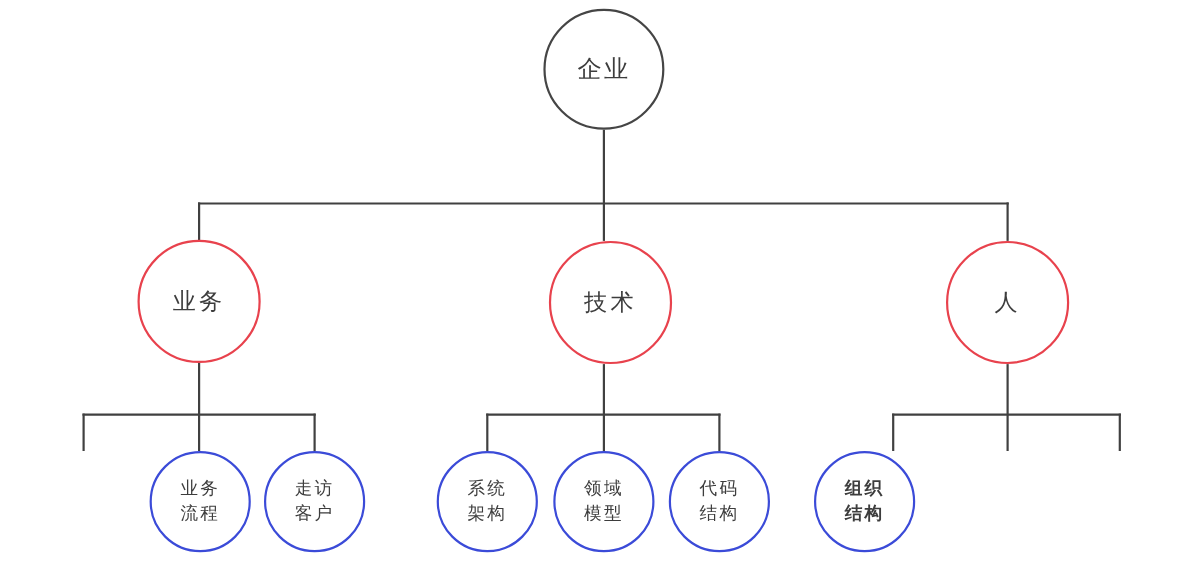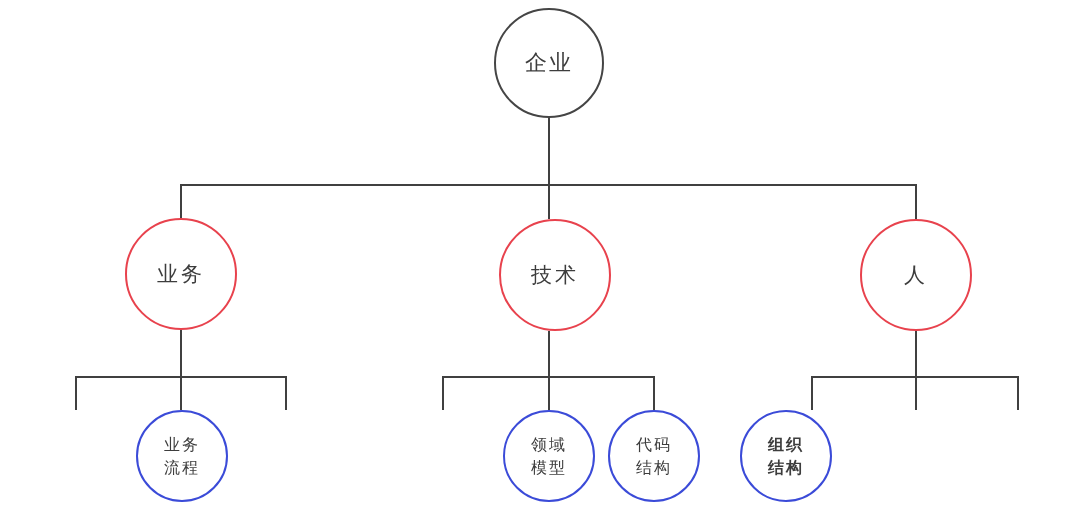--- a/index.html
+++ b/index.html
@@ -91,21 +91,25 @@
   </svg>
 
   <div class="node node-root" style="left:494px; top:8px;">企业</div>
 
   <div class="node node-branch" style="left:125px; top:218px;">业务</div>
   <div class="node node-branch" style="left:499px; top:219px;">技术</div>
   <div class="node node-branch" style="left:860px; top:219px;">人</div>
 
   <div class="node node-leaf" style="left:136px; top:410px;">业务
 流程</div>
+  <div class="node node-leaf" style="left:240px; top:410px;">走访
+客户</div>
 
+  <div class="node node-leaf" style="left:397px; top:410px;">系统
+架构</div>
   <div class="node node-leaf" style="left:503px; top:410px;">领域
 模型</div>
   <div class="node node-leaf" style="left:608px; top:410px;">代码
 结构</div>
 
   <div class="node node-leaf" style="left:740px; top:410px;font-weight:bold;">组织
 结构</div>
 
 </div>
 

